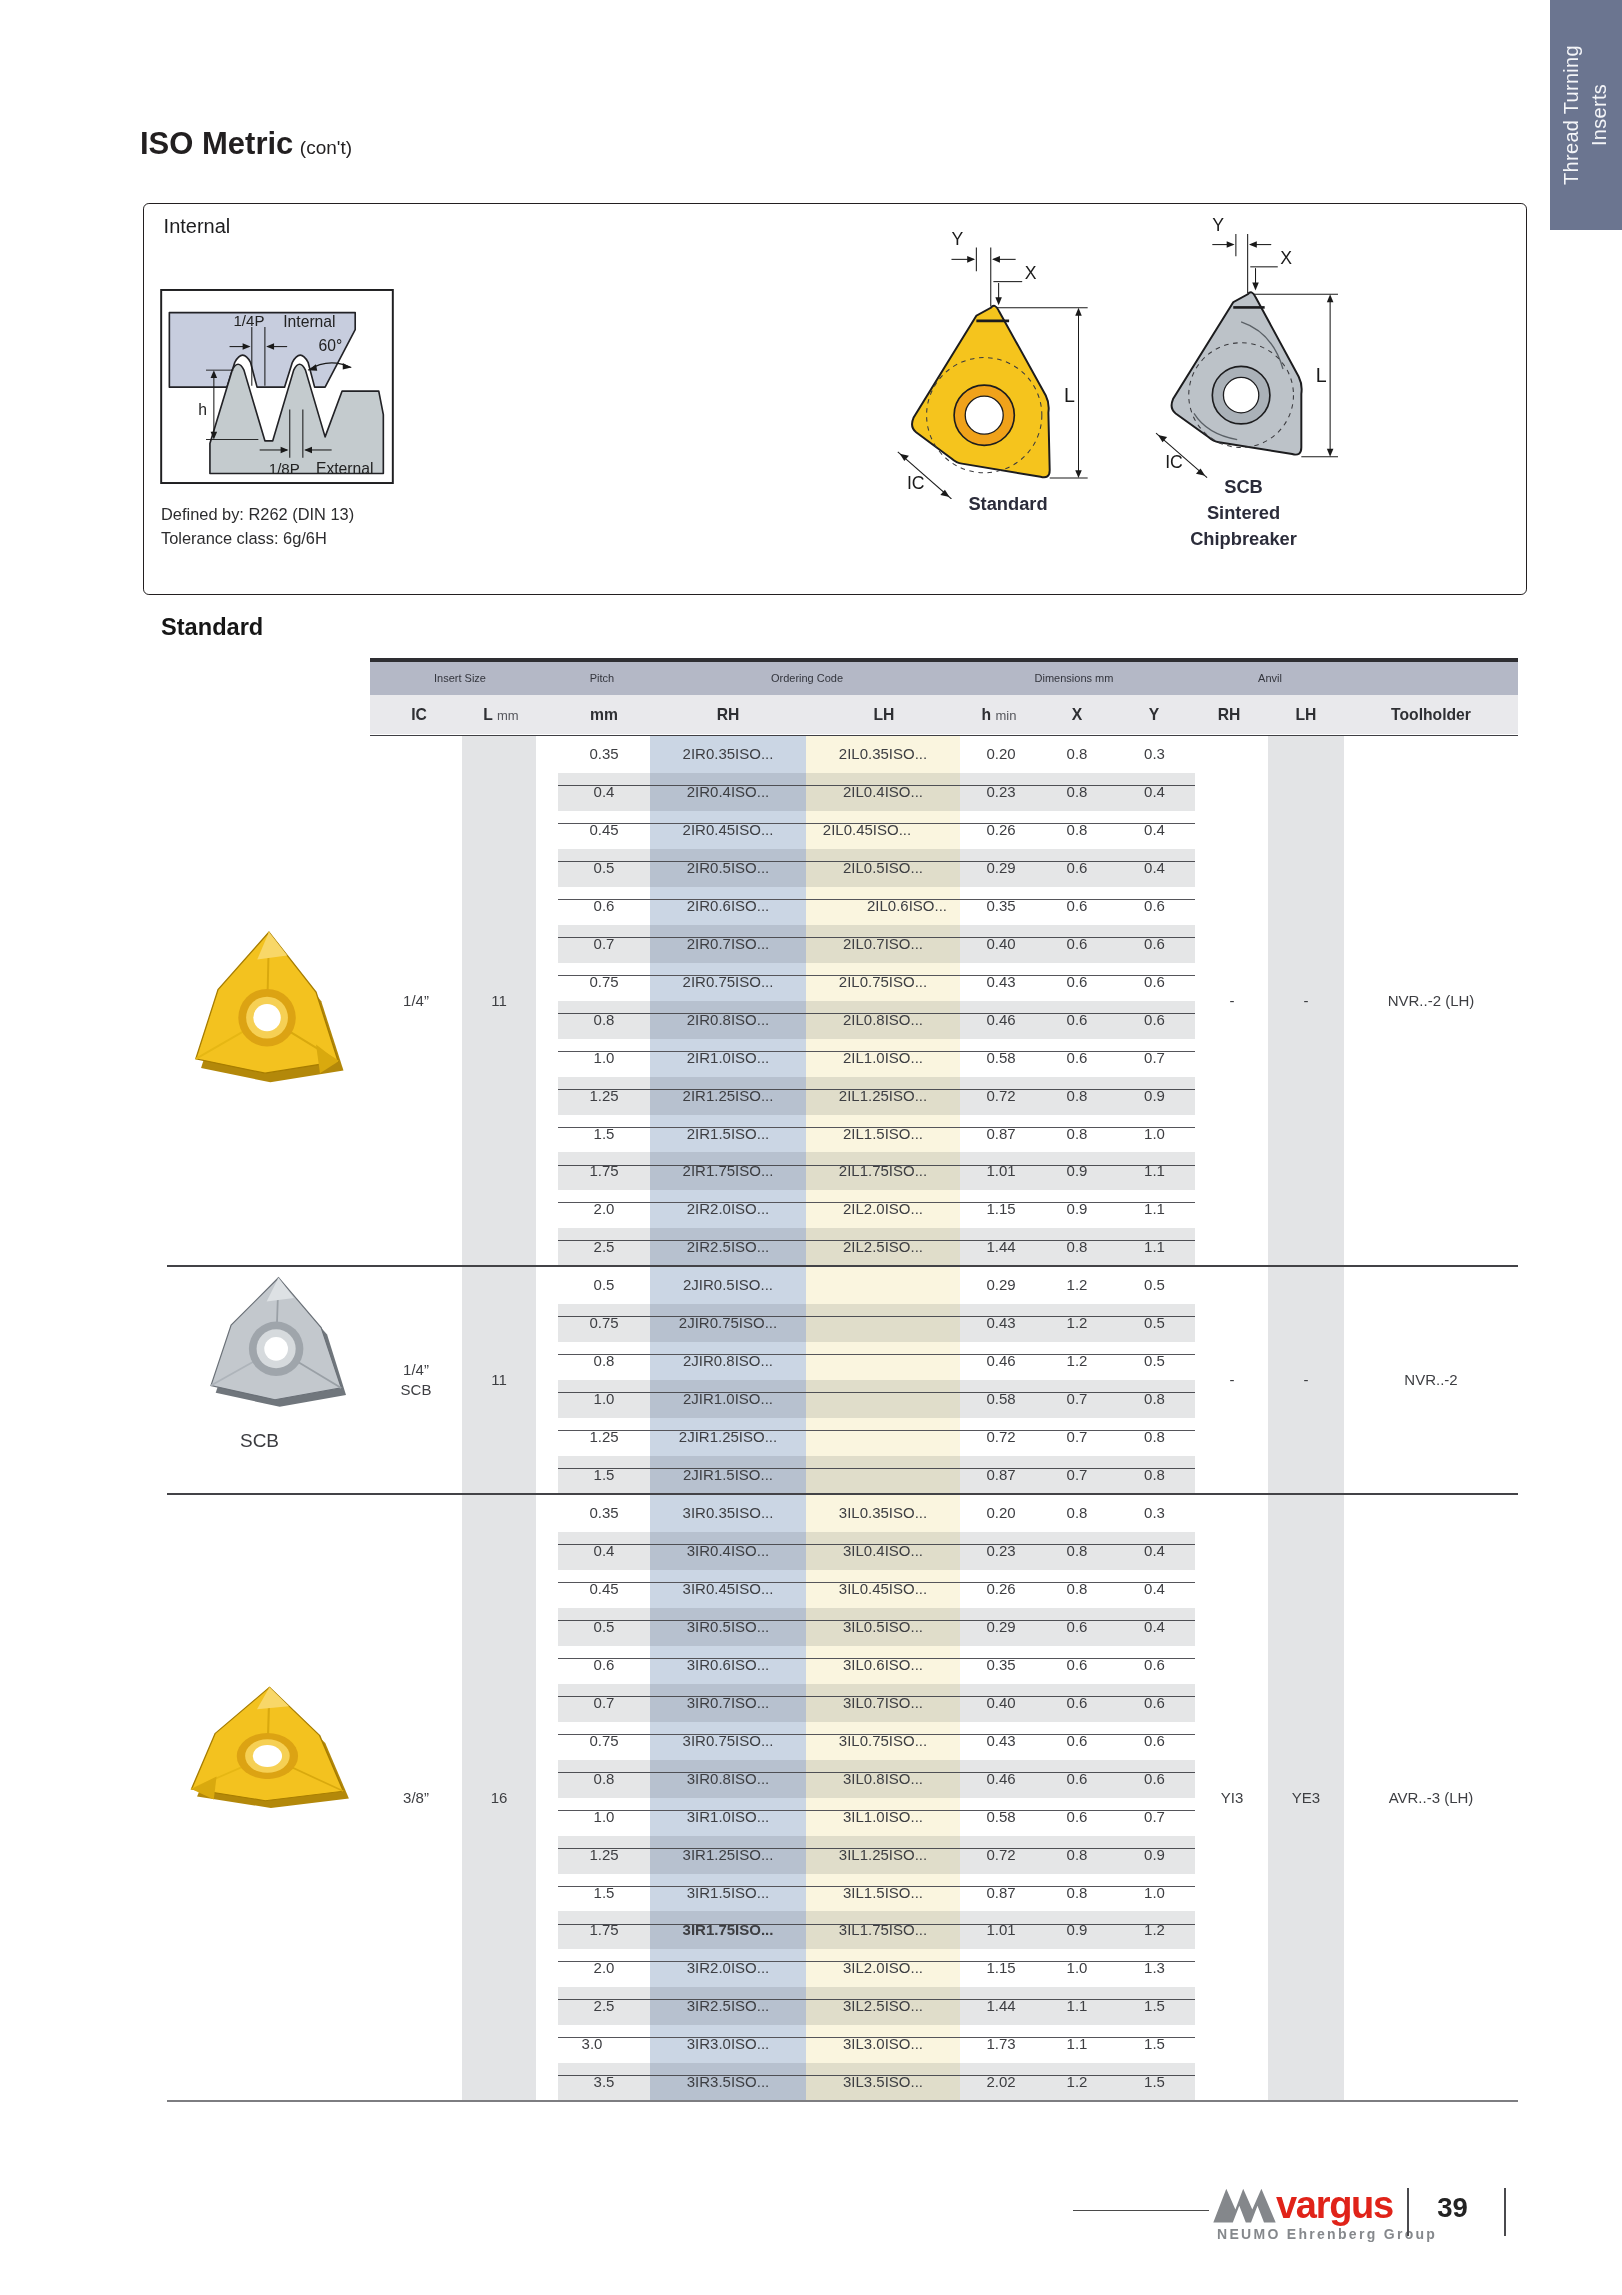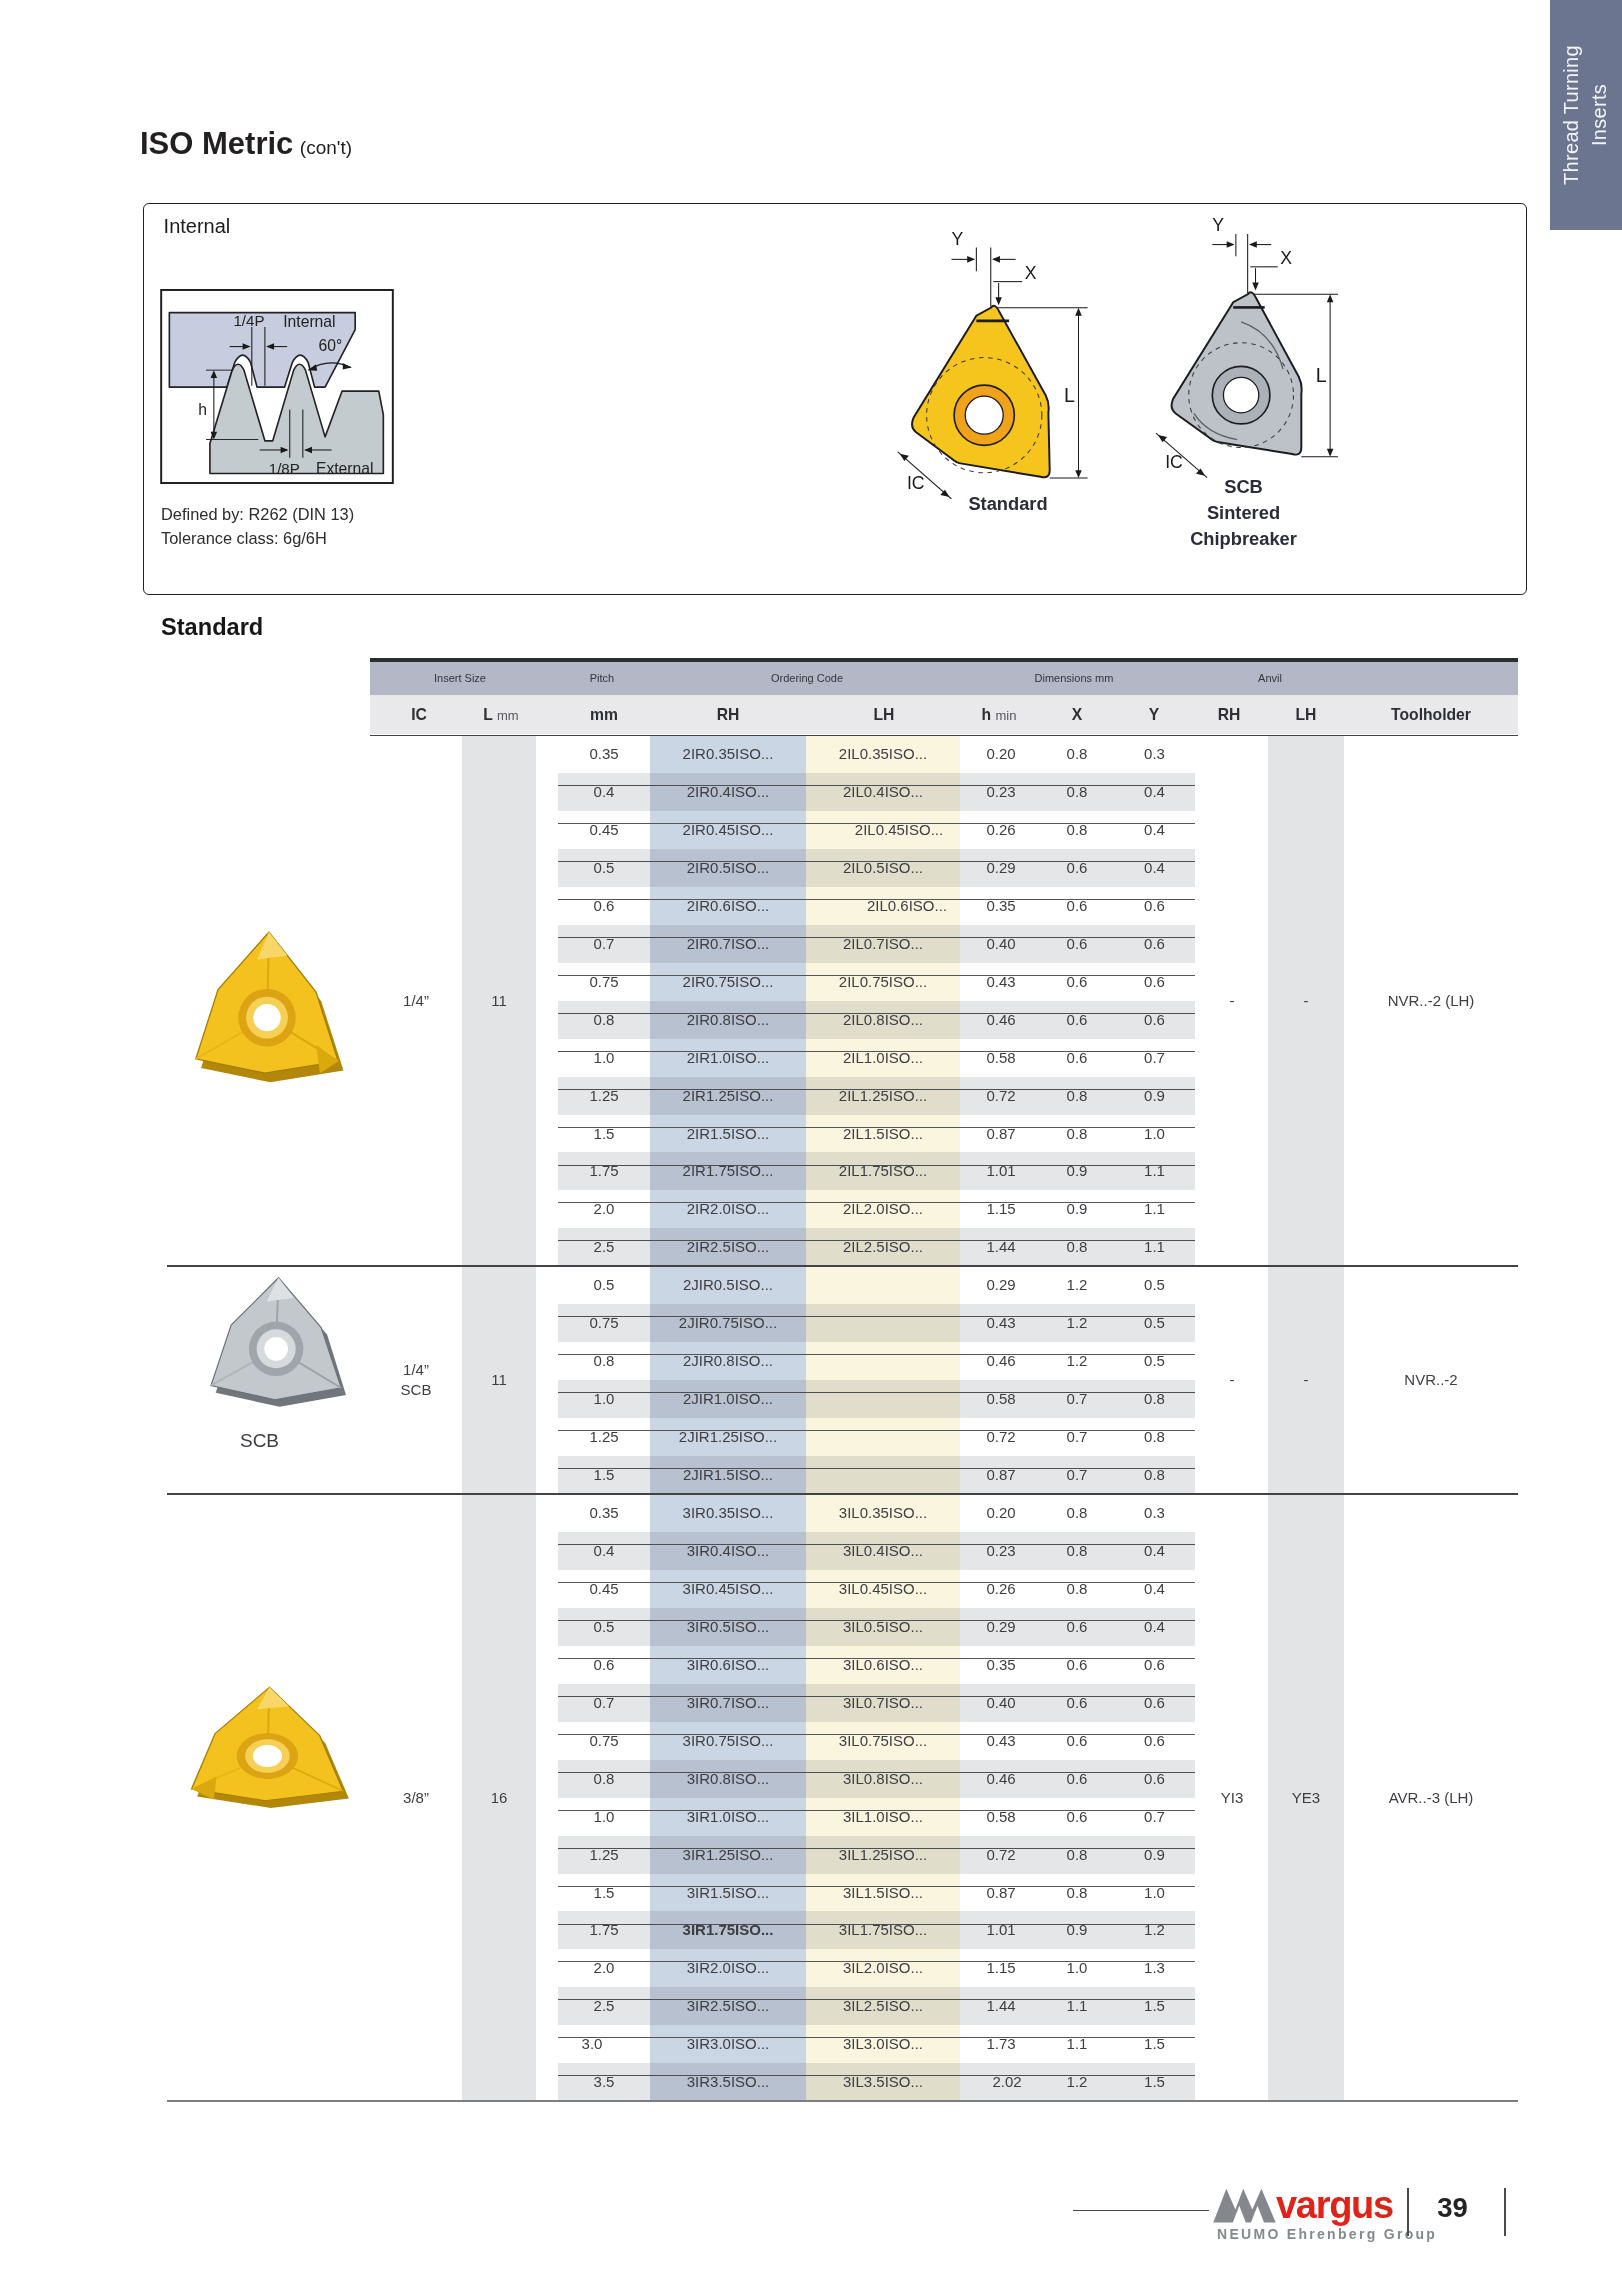--- a/index.html
+++ b/index.html
@@ -237,21 +237,21 @@
             <div class="cell" style="left: 280px; width: 156px;">2IR0.4ISO...</div>
             <div class="cell" style="left: 436px; width: 154px;">2IL0.4ISO...</div>
             <div class="cell" style="left: 591px; width: 80px;">0.23</div>
             <div class="cell" style="left: 671px; width: 72px;">0.8</div>
             <div class="cell" style="left: 743px; width: 83px;">0.4</div>
             <div class="rline"></div>
           </div>
           <div class="trow" style="top: 76px;">
             <div class="cell" style="left: 188px; width: 92px;">0.45</div>
             <div class="cell" style="left: 280px; width: 156px;">2IR0.45ISO...</div>
-            <div class="cell" style="left: 452px; width: 154px;">2IL0.45ISO...</div>
+            <div class="cell" style="left: 420px; width: 154px;">2IL0.45ISO...</div>
             <div class="cell" style="left: 591px; width: 80px;">0.26</div>
             <div class="cell" style="left: 671px; width: 72px;">0.8</div>
             <div class="cell" style="left: 743px; width: 83px;">0.4</div>
             <div class="rline"></div>
           </div>
           <div class="trow" style="top: 114px;">
             <div class="odd-ov"></div>
             <div class="cell" style="left: 188px; width: 92px;">0.5</div>
             <div class="cell" style="left: 280px; width: 156px;">2IR0.5ISO...</div>
             <div class="cell" style="left: 436px; width: 154px;">2IL0.5ISO...</div>
@@ -581,21 +581,21 @@
             <div class="cell" style="left: 591px; width: 80px;">1.73</div>
             <div class="cell" style="left: 671px; width: 72px;">1.1</div>
             <div class="cell" style="left: 743px; width: 83px;">1.5</div>
             <div class="rline"></div>
           </div>
           <div class="trow" style="top: 569px;">
             <div class="odd-ov"></div>
             <div class="cell" style="left: 188px; width: 92px;">3.5</div>
             <div class="cell" style="left: 280px; width: 156px;">3IR3.5ISO...</div>
             <div class="cell" style="left: 436px; width: 154px;">3IL3.5ISO...</div>
-            <div class="cell" style="left: 591px; width: 80px; padding-left: 6px;">2.02</div>
+            <div class="cell" style="left: 591px; width: 80px;">2.02</div>
             <div class="cell" style="left: 671px; width: 72px;">1.2</div>
             <div class="cell" style="left: 743px; width: 83px;">1.5</div>
           </div>
           <div class="span-label" style="left: 46px;">
             <div>3/8”</div>
           </div>
           <div class="span-label" style="left: 129px;">
             <div>16</div>
           </div>
           <div class="span-label" style="left: 862px;">

